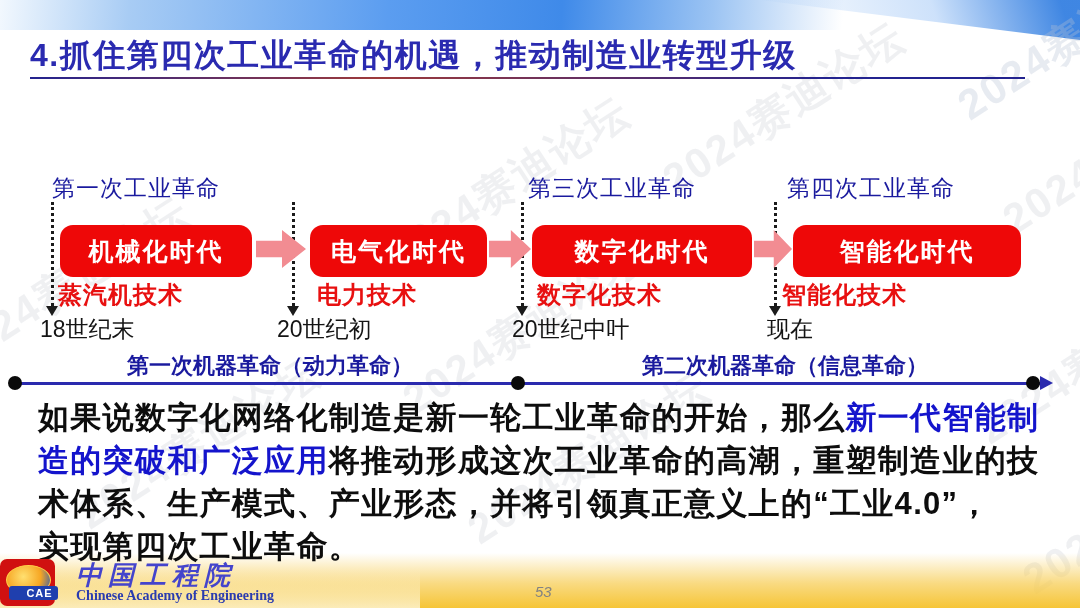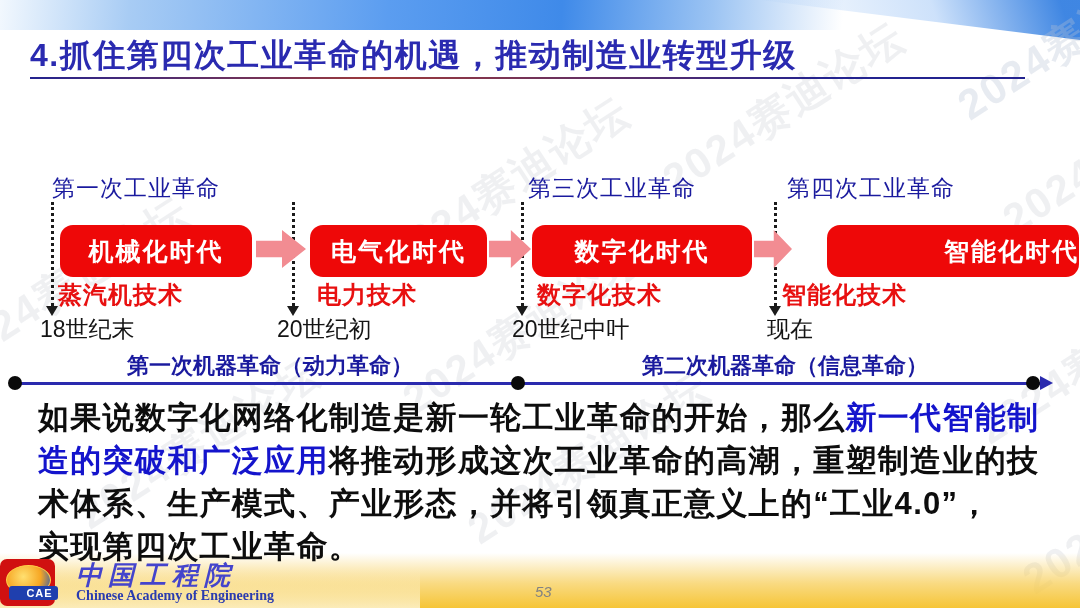--- a/index.html
+++ b/index.html
@@ -54,21 +54,21 @@
     border-left:6px solid transparent; border-right:6px solid transparent;
     border-top:10px solid #1b1b1b;
   }
   .vt0{left:46px;} .vt1{left:287px;} .vt2{left:516px;} .vt3{left:769px;}
   .era-box{
     position:absolute; top:225px; height:52px; line-height:52px;
     background:#ee0808; border-radius:13px; color:#ffffff; font-size:25px;
     font-weight:bold; text-align:center; letter-spacing:2px; z-index:2;
   }
   .b0{left:60px; width:192px;} .b1{left:310px; width:177px;}
-  .b2{left:532px; width:220px;} .b3{left:827px; width:252px;text-align:right;}
+  .b2{left:532px; width:220px;} .b3{left:793px; width:228px;}
   .blockarrow{
     position:absolute; top:230px; height:38px; background:#f28c92; z-index:2;
     clip-path:polygon(0% 28%,52% 28%,52% 0%,100% 50%,52% 100%,52% 72%,0% 72%);
   }
   .a0{left:256px; width:50px;} .a1{left:489px; width:42px;} .a2{left:754px; width:38px;}
   .tech{
     position:absolute; top:279px; font-size:24px; font-weight:bold;
     color:#e81010; letter-spacing:1px; z-index:2; white-space:nowrap;
   }
   .t0{left:58px;} .t1{left:317px;} .t2{left:537px;} .t3{left:782px;}

